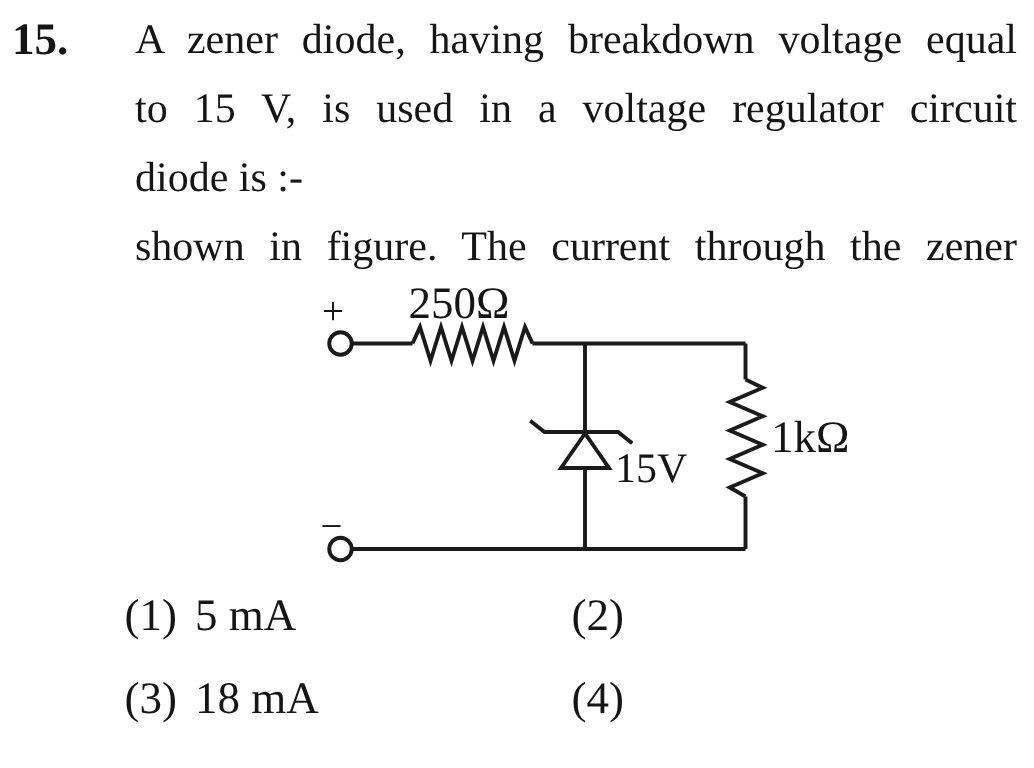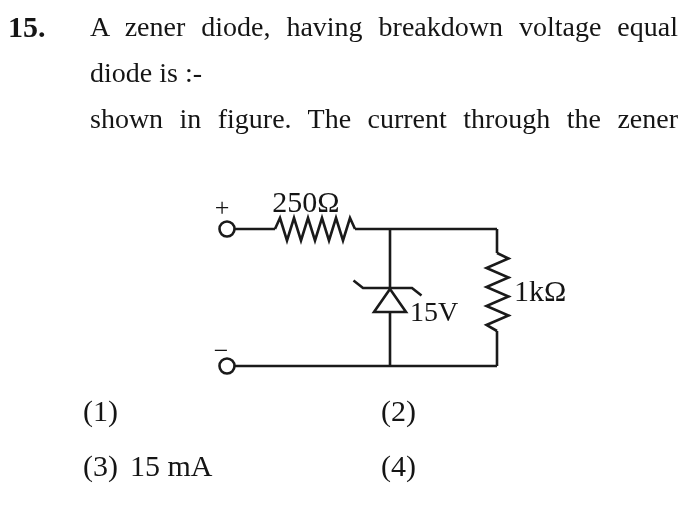--- a/index.html
+++ b/index.html
@@ -71,20 +71,21 @@
 </style>
 </head>
 <body>
 
 <div class="page">
 
   <div class="q-number">15.</div>
 
   <div class="q-text">
     <div class="q-line">A zener diode, having breakdown voltage equal</div>
+    <div class="q-line">to 15 V, is used in a voltage regulator circuit</div>
     <div class="q-line last">diode is :-</div>
     <div class="q-line">shown in figure. The current through the zener</div>
   </div>
 
   <svg class="circuit-svg" viewBox="0 0 689 512" xmlns="http://www.w3.org/2000/svg">
     <g stroke="#1a1a1a" stroke-width="2.6" fill="none">
 
       <circle cx="227" cy="229" r="7.5"></circle>
 
       <path d="M234.5 229 H275"></path>
@@ -113,25 +114,26 @@
 
     <text x="222" y="216" font-size="26" text-anchor="middle">+</text>
     <text x="221" y="359" font-size="26" text-anchor="middle">−</text>
     <text x="306" y="212" font-size="30" text-anchor="middle">250Ω</text>
     <text x="410" y="321" font-size="28" text-anchor="start">15V</text>
     <text x="514" y="301" font-size="30" text-anchor="start">1kΩ</text>
   </svg>
 
   <div class="option opt-r1 opt-c1">
     <span class="opt-num">(1)</span>
+    <span class="opt-val">5 mA</span>
   </div>
   <div class="option opt-r1 opt-c2">
     <span class="opt-num">(2)</span>
   </div>
   <div class="option opt-r2 opt-c1">
     <span class="opt-num">(3)</span>
-    <span class="opt-val">15 mA</span>
+    <span class="opt-val">18 mA</span>
   </div>
   <div class="option opt-r2 opt-c2">
     <span class="opt-num">(4)</span>
   </div>
 
 </div>
 
 </body></html>

